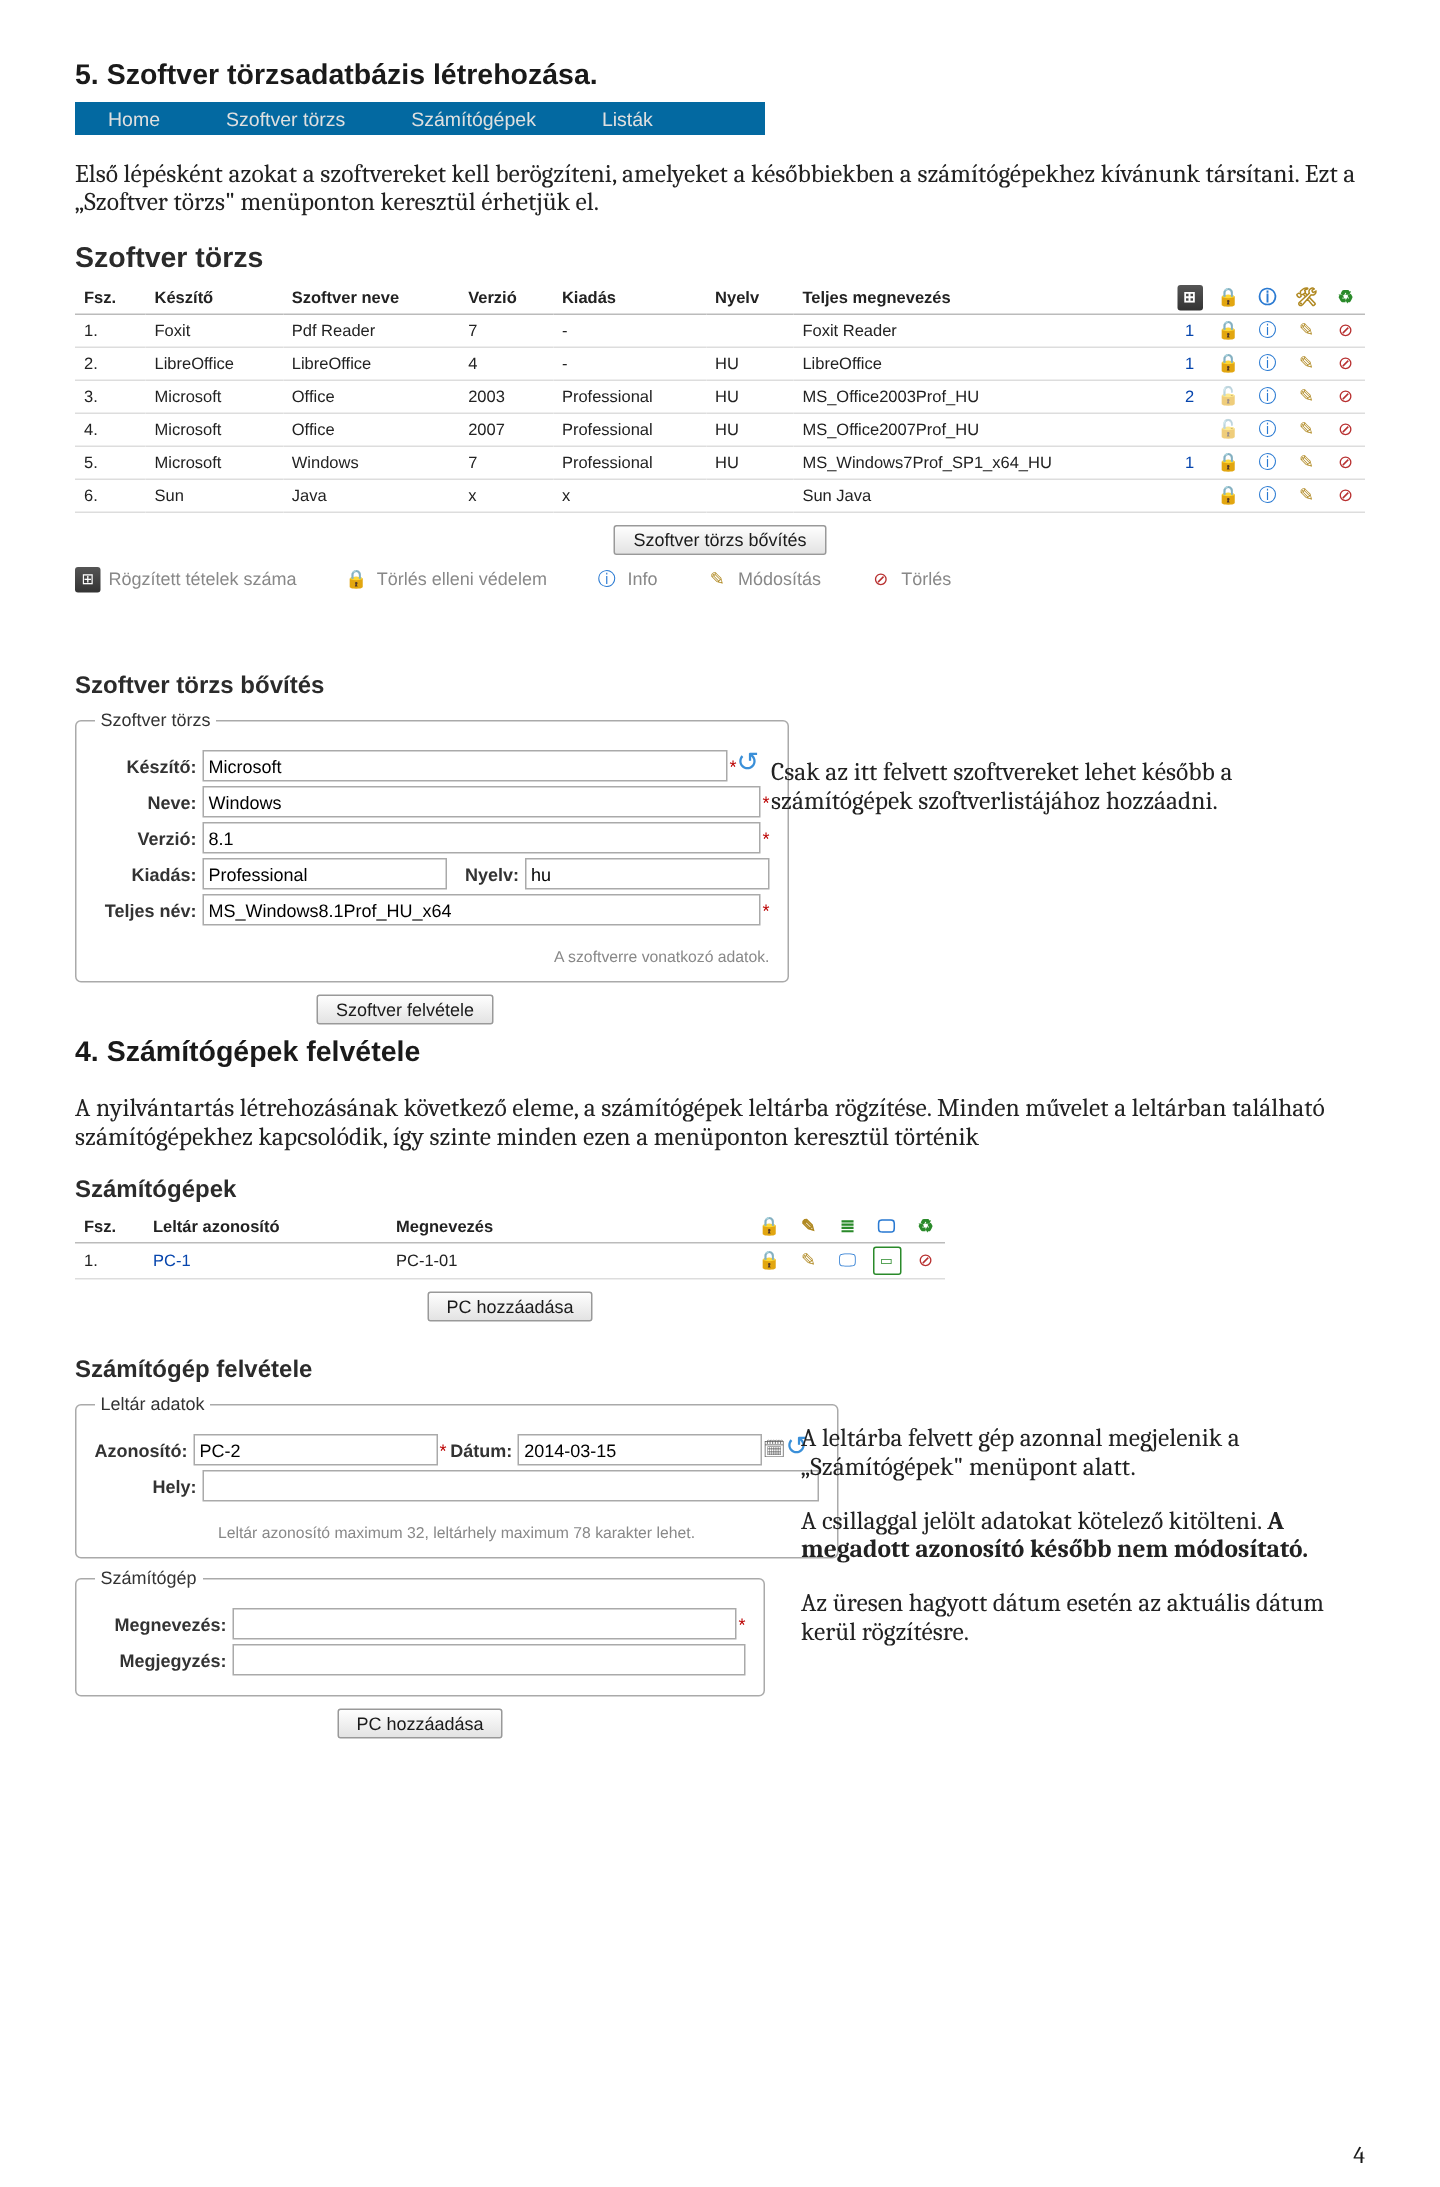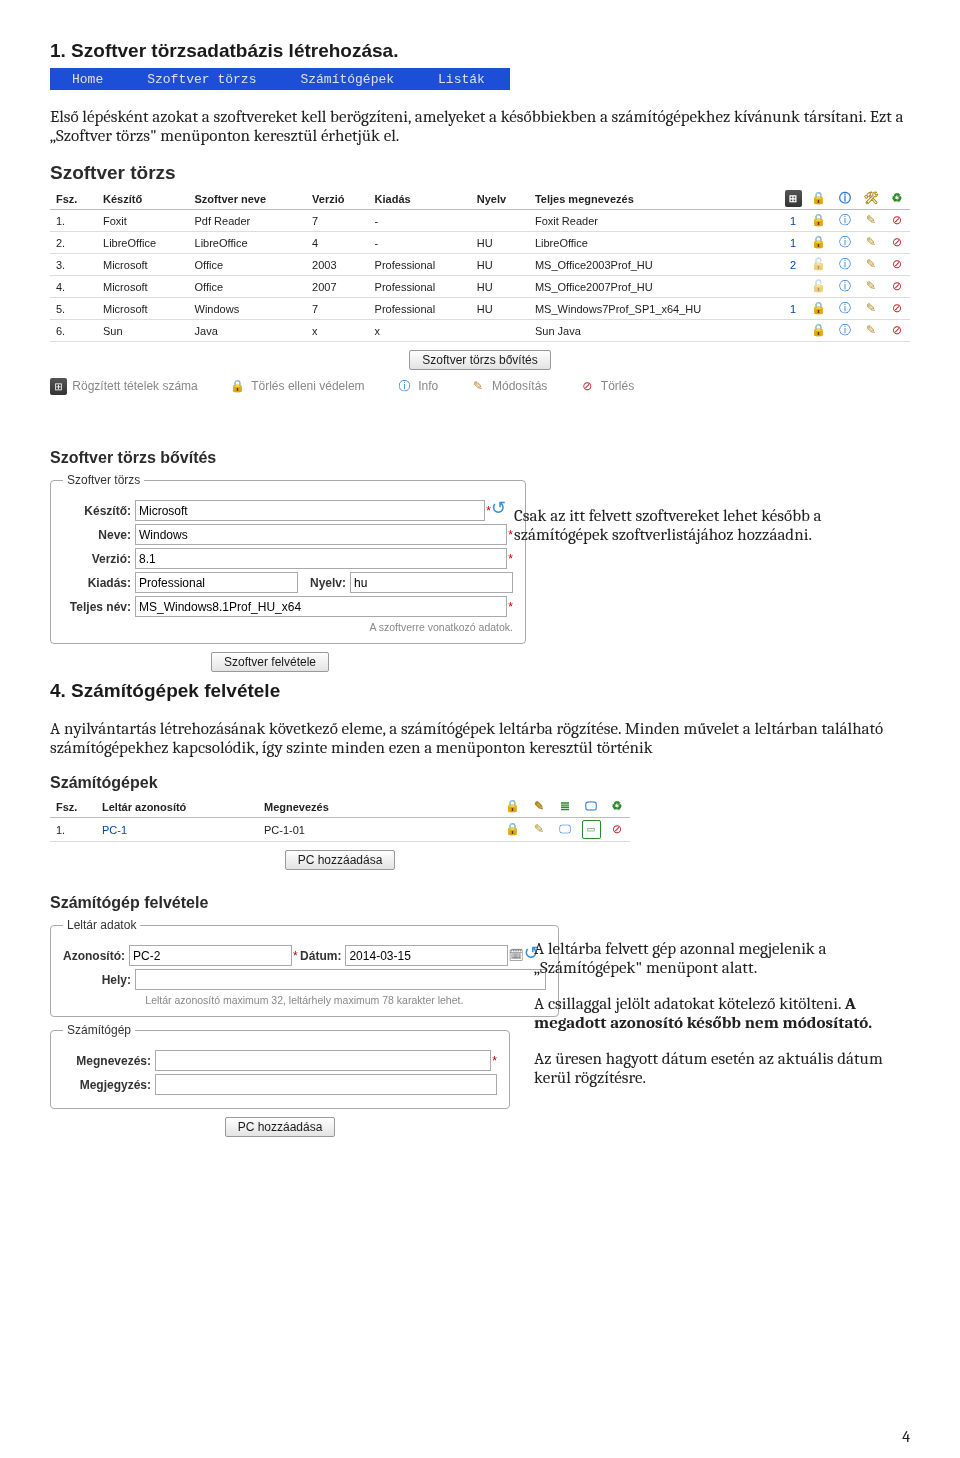--- a/index.html
+++ b/index.html
@@ -9,23 +9,23 @@
     width:960px;
     margin:0;
     padding:40px 50px;
     box-sizing:border-box;
     background:#fff;
   }
   h2{font-size:19px;font-weight:bold;margin:0 0 6px 0;}
   .body-text{font-family: Cambria, Georgia, serif;font-size:17px;color:#222;}
   .menu-bar{
     display:flex;
-    background:#1d4ed8;
+    background:#0369a1;
     color:#e0e0e0;
-    font-family: Liberation Mono, monospace;
+    font-family: Liberation Sans, sans-serif;
     font-size:13px;
     width:460px;
     height:22px;
     align-items:center;
   }
   .menu-bar span{padding:0 22px;cursor:pointer;}
   .section-title{font-size:19px;font-weight:bold;color:#2b2b2b;margin:14px 0 4px 0;}
   table.sw{
     border-collapse:collapse;
     width:860px;
@@ -57,21 +57,21 @@
   .legend span{margin-right:14px;}
   .legend .icon{vertical-align:middle;margin-right:2px;}
 
   
   fieldset{border:1px solid #aaa;border-radius:4px;padding:10px 12px;font-size:12px;margin:6px 0;}
   fieldset legend{font-size:12px;color:#333;padding:0 4px;}
   .fld{display:flex;align-items:center;margin:3px 0;}
   .fld label{width:68px;text-align:right;margin-right:4px;font-weight:bold;color:#333;}
   .fld input[type=text]{flex:1;border:1px solid #aaa;padding:1px 3px;font-size:12px;height:17px;}
   .star{color:#b00;margin-left:1px;}
-  .note{font-size:10.5px;color:#888;text-align:right;margin-top:4px;}
+  .note{font-size:10.5px;color:#888;text-align:right;margin-top:15px;}
   .undo{
     width:22px;height:22px;
     display:inline-block;
     color:#3a8fd8;
     font-size:18px;
     float:right;
   }
   .floating-para{
     font-family: Cambria, Georgia, serif;
     font-size:17px;
@@ -91,21 +91,21 @@
   table.pc td{border-bottom:1px solid #ddd;padding:4px 6px;}
   table.pc th.icon-col, table.pc td.icon-cell{width:22px;text-align:center;padding:2px;}
   .link{color:#0645ad;cursor:pointer;}
   .icon.green-list{color:#2a8a2a;}
   .icon.blue-monitor{color:#2a7ad2;}
   .icon.card{color:#2a8a2a;border:1px solid #2a8a2a;border-radius:2px;font-size:9px;}
 </style>
 </head>
 <body>
 
-<h2>1.   Szoftver törzsadatbázis létrehozása.</h2>
+<h2>5.   Szoftver törzsadatbázis létrehozása.</h2>
 
 <div class="menu-bar">
   <span>Home</span>
   <span>Szoftver törzs</span>
   <span>Számítógépek</span>
   <span>Listák</span>
 </div>
 
 <p class="body-text">Első lépésként azokat a szoftvereket kell berögzíteni, amelyeket a későbbiekben a számítógépekhez kívánunk társítani. Ezt a „Szoftver törzs" menüponton keresztül érhetjük el.</p>
 

